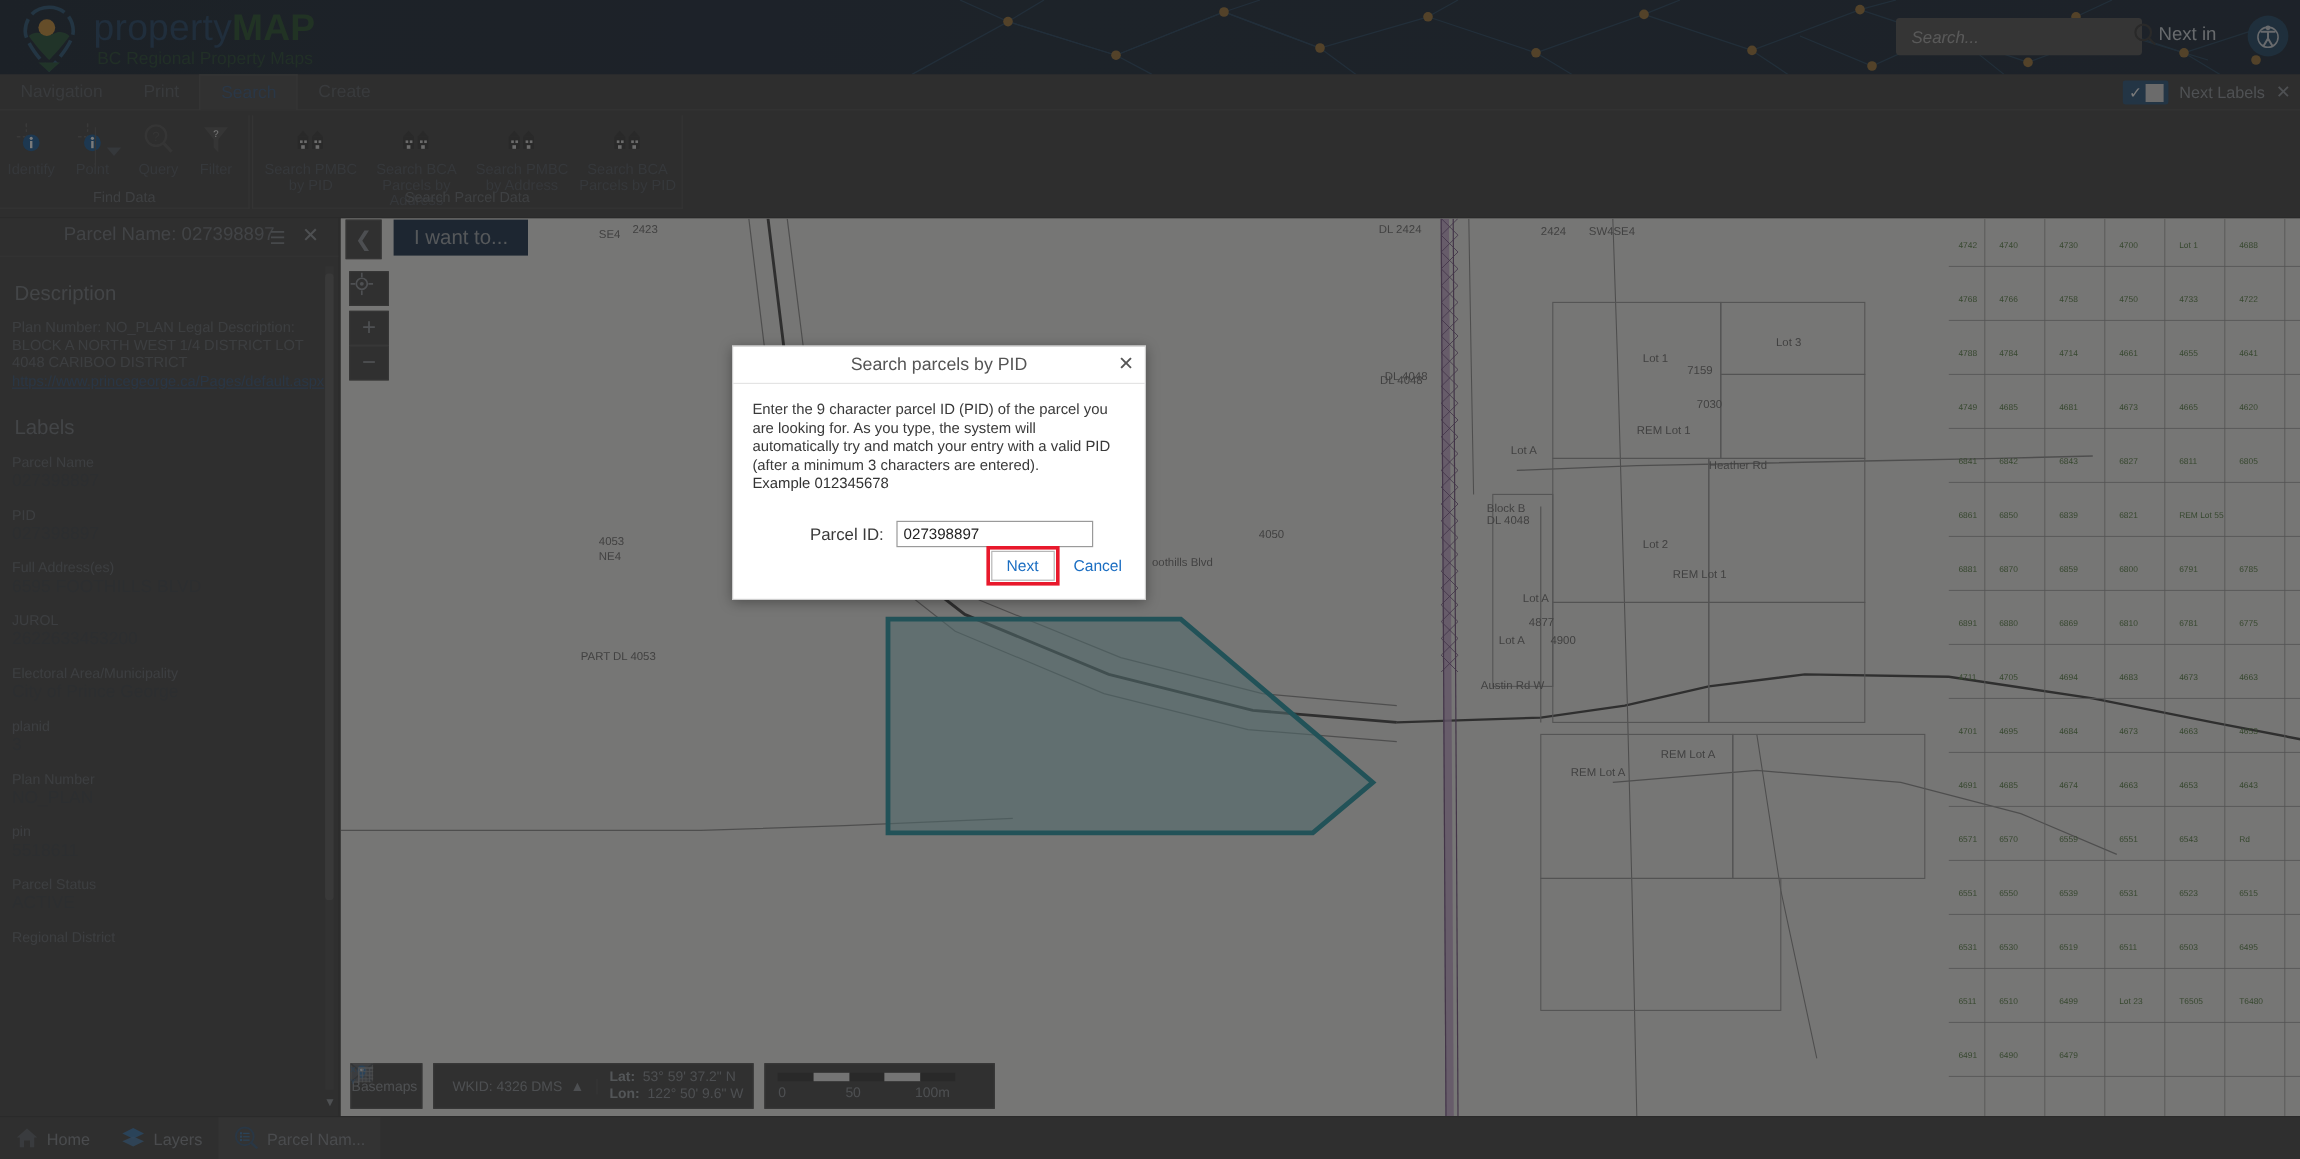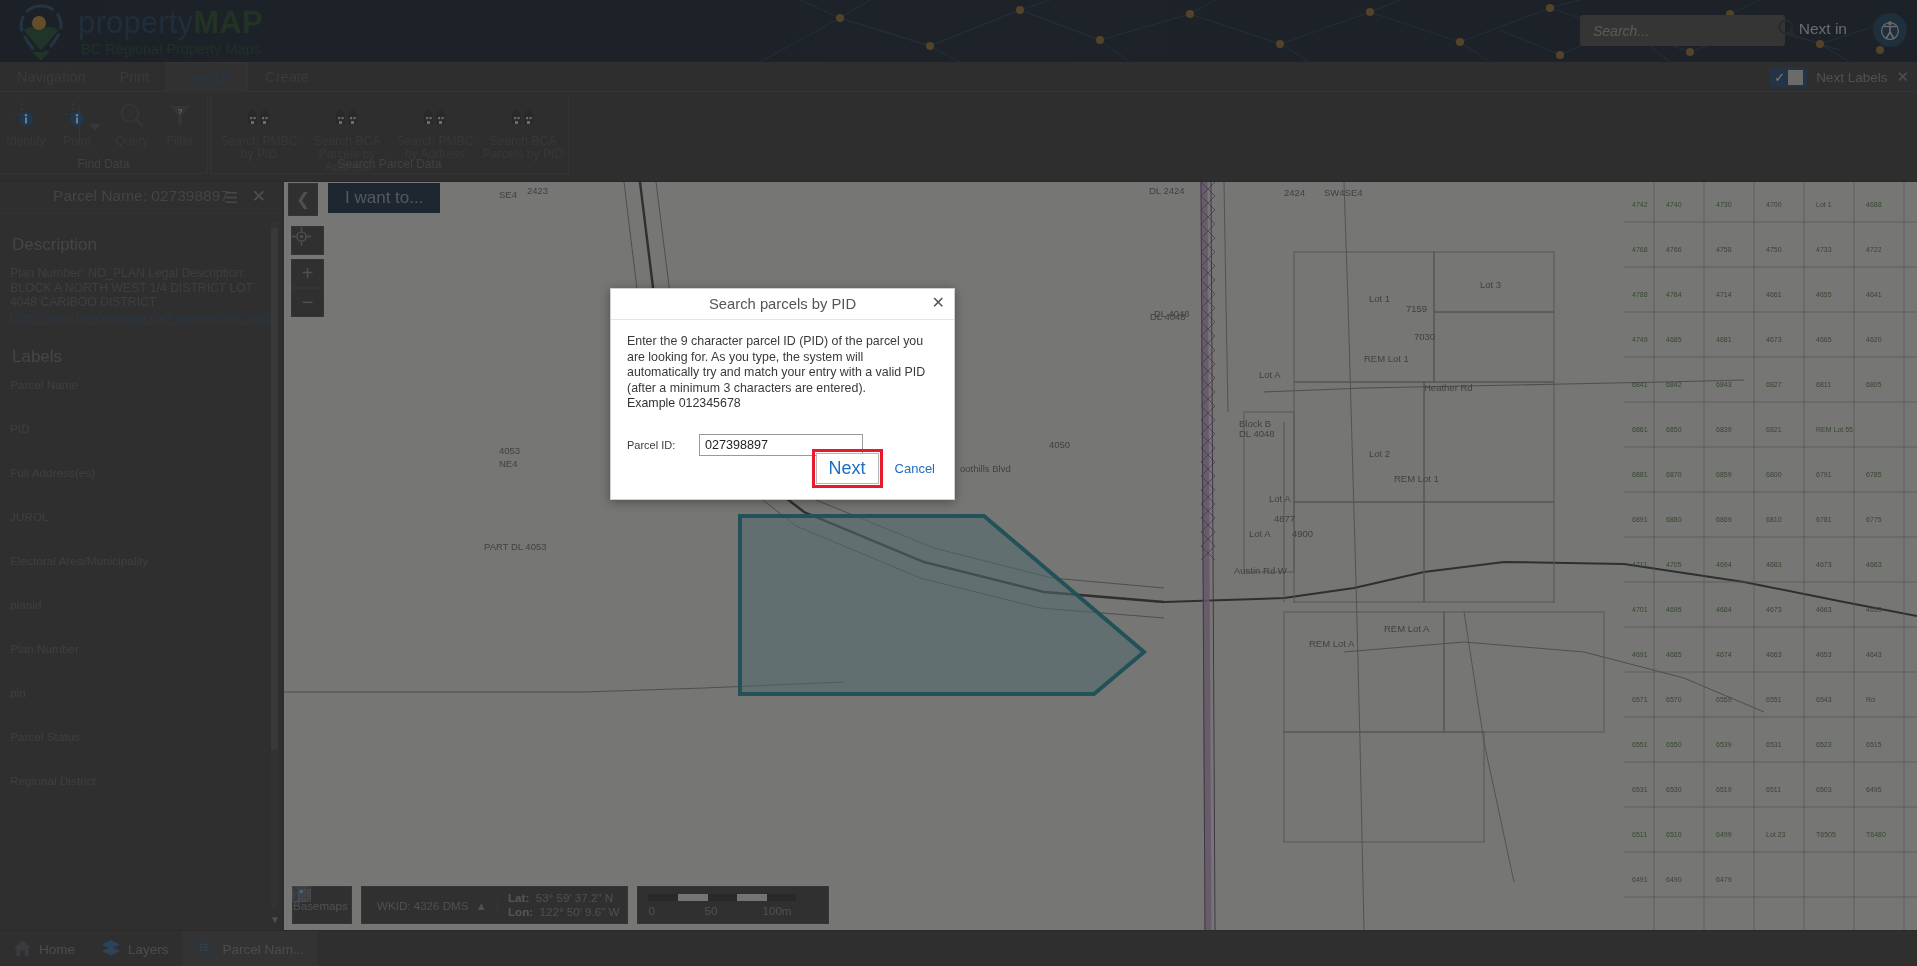--- a/index.html
+++ b/index.html
@@ -180,33 +180,33 @@
     box-shadow:0 2px 10px rgba(0,0,0,.35);
     font-size:13px; color:#333;
   }
   #dlg-head { height:31px; position:relative; border-bottom:1px solid #e4e4e4; }
   #dlg-head .dtitle { text-align:center; line-height:31px; font-size:14.8px; color:#555; }
   #dlg-head .dclose { position:absolute; right:9px; top:4px; font-size:16px; color:#555; cursor:pointer; }
   #dlg-body { padding:14px 16px 0 16px; }
   #dlg-body p { margin:0; line-height:15.5px; font-size:12.4px; color:#3a3a3a; }
   #dlg-body .example { margin-top:0; font-size:12.4px; }
   .fieldrow { display:flex; align-items:center; margin-top:24px; }
-  .fieldrow label { font-size:11px; color:#3a3a3a; width:72px; }
+  .fieldrow label { font-size:14px; color:#3a3a3a; width:72px;margin-left:48px; }
   .fieldrow input {
     width:164px; height:22px; border:1px solid #9a9a9a; padding:0 5px;
     font-size:12.6px; color:#222; font-family:"Liberation Sans", sans-serif;
     outline:none;
   }
   #dlg-actions { position:absolute; right:13px; bottom:11px; display:flex; align-items:center; }
   .hl-ring {
     border:3px solid #e8192c; padding:1px; line-height:0;
   }
   #next-btn {
     background:#fff; border:1px solid #b6b6b6; color:#1b6ec2;
-    font-size:18px; padding:4px 12px; cursor:pointer;
+    font-size:13px; padding:4px 12px; cursor:pointer;
     font-family:"Liberation Sans", sans-serif;
   }
   #cancel-btn {
     background:transparent; border:none; color:#1b6ec2; font-size:13px;
     cursor:pointer; margin-left:6px; font-family:"Liberation Sans", sans-serif;
   }
 </style>
 </head>
 <body>
 

